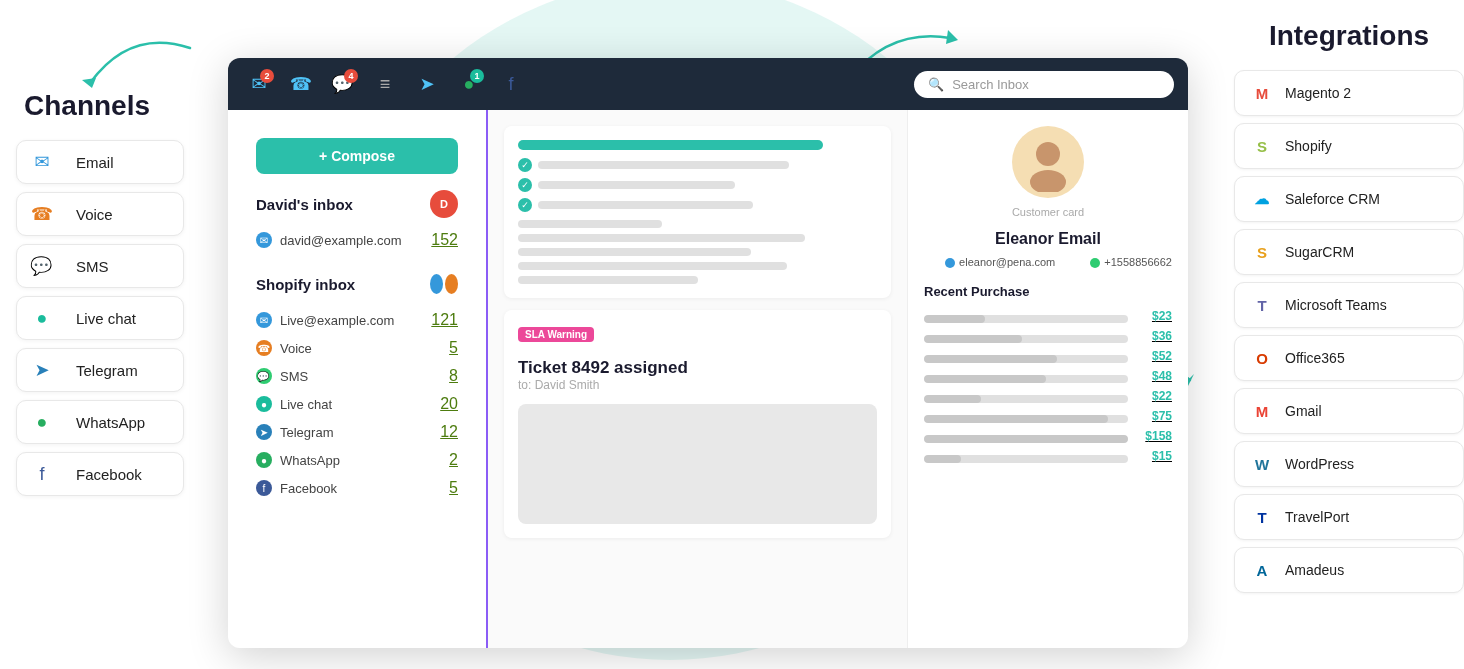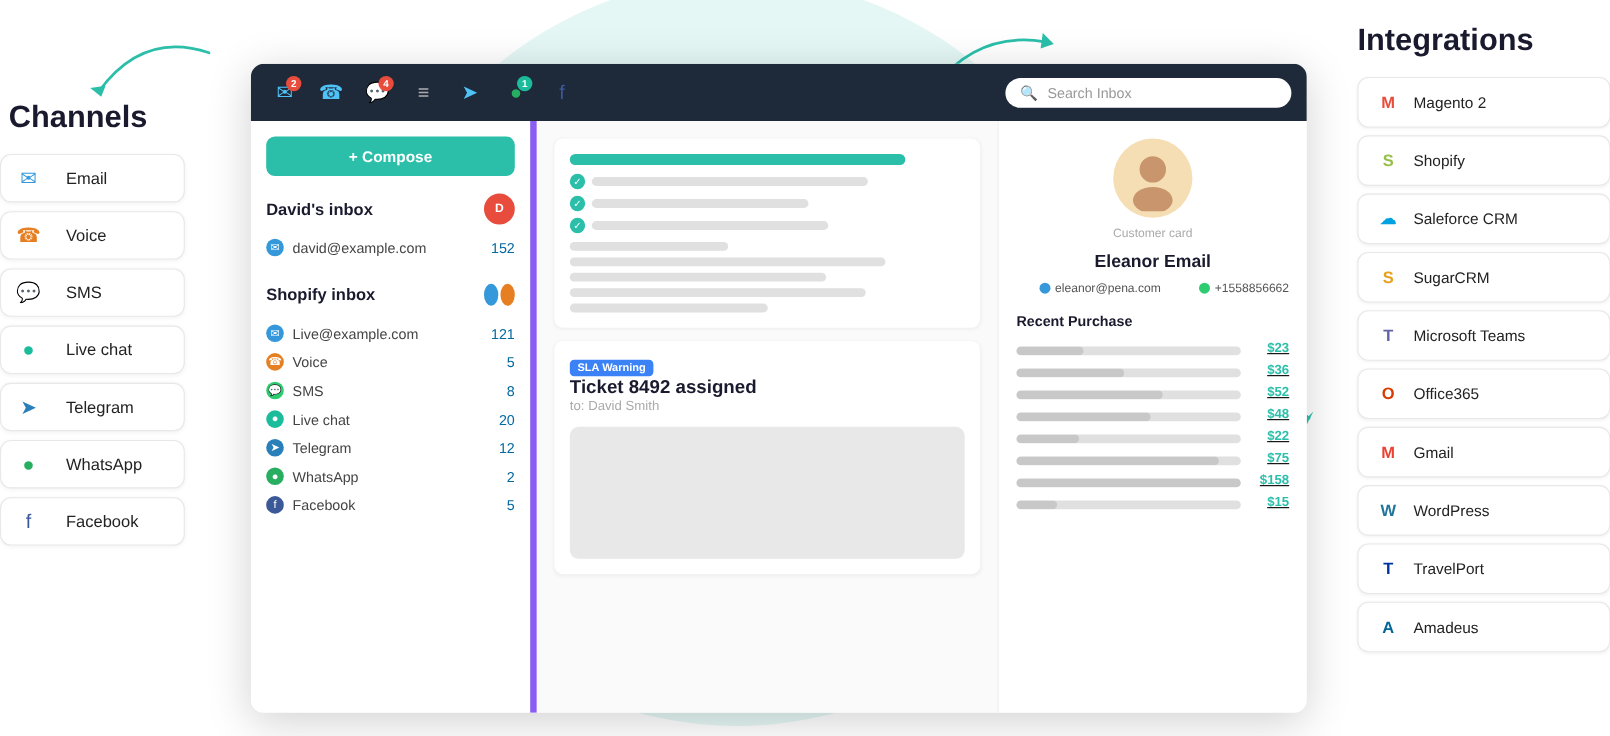--- a/index.html
+++ b/index.html
@@ -8,21 +8,21 @@
       background: #fff;
       width: 1464px;
       min-height: 669px;
       overflow: hidden;
       position: relative;
     }
 
     
     .channels-section {
       position: absolute;
-      left: 0; top: 90px;
+      left: 16px; top: 90px;
       width: 180px;
     }
     .channels-title {
       font-size: 28px;
       font-weight: 700;
       color: #1a1a2e;
       margin-bottom: 18px;
       padding-left: 8px;
     }
     .channel-item {
@@ -134,22 +134,22 @@
     
     .main-content {
       display: flex;
       height: calc(100% - 52px);
     }
 
     
     .sidebar {
       width: 260px;
       background: #fff;
-      border-right: 6px solid #8b5cf6;
-      padding: 14px;
+      border-right: 2px solid #8b5cf6;
+      padding: 28px;
       overflow-y: auto;
       flex-shrink: 0;
     }
     .compose-btn {
       background: #2bbfaa;
       color: #fff;
       border: none;
       border-radius: 8px;
       padding: 10px 0;
       width: 100%;
@@ -204,22 +204,23 @@
       padding: 5px 0;
       font-size: 13px;
       color: #444;
     }
     .inbox-row-left {
       display: flex;
       align-items: center;
       gap: 8px;
     }
     .inbox-row-count {
-      font-size: 13px;
-      color: #0369a1;
+      font-size: 16px;
+      color: #4d7c0f;
+      text-decoration: underline;
     }
     .ch-dot {
       width: 16px;
       height: 16px;
       border-radius: 50%;
       display: flex;
       align-items: center;
       justify-content: center;
       font-size: 10px;
       flex-shrink: 0;
@@ -271,28 +272,28 @@
       flex-shrink: 0;
     }
 
     .ticket-card {
       background: #fff;
       border-radius: 8px;
       padding: 14px;
       box-shadow: 0 1px 4px rgba(0,0,0,0.06);
     }
     .sla-badge {
-      background: #3b82f6;
+      background: #ec4899;
       color: #fff;
       font-size: 10px;
       font-weight: 700;
       border-radius: 4px;
       padding: 2px 7px;
       display: inline-block;
-      margin-bottom: 0;
+      margin-bottom: 16px;
     }
     .ticket-title {
       font-size: 17px;
       font-weight: 700;
       color: #1a1a2e;
       margin-bottom: 0;
     }
     .ticket-sub {
       font-size: 12px;
       color: #aaa;
@@ -340,21 +341,21 @@
       font-weight: 700;
       color: #1a1a2e;
       margin-bottom: 8px;
     }
     .customer-contacts {
       display: flex;
       gap: 14px;
       font-size: 11px;
       color: #555;
     }
-    .cc-item { display: flex; align-items: center; gap: 4px; padding-left: 21px; }
+    .cc-item { display: flex; align-items: flex-end; gap: 4px; padding-left: 21px; }
     .cc-dot { width: 10px; height: 10px; border-radius: 50%; background: #3498db; }
     .cc-phone-dot { background: #2ecc71; }
 
     .recent-purchase {
       margin-top: 10px;
     }
     .rp-title {
       font-size: 13px;
       font-weight: 600;
       color: #1a1a2e;
@@ -391,20 +392,21 @@
     .integrations-section {
       position: absolute;
       right: 0; top: 20px;
       width: 230px;
     }
     .integrations-title {
       font-size: 28px;
       font-weight: 700;
       color: #1a1a2e;
       margin-bottom: 18px;
+      text-align: center;
     }
     .integration-item {
       display: flex;
       align-items: center;
       gap: 10px;
       padding: 9px 14px;
       border: 1px solid #e8e8e8;
       border-radius: 10px;
       margin-bottom: 7px;
       background: #fff;

